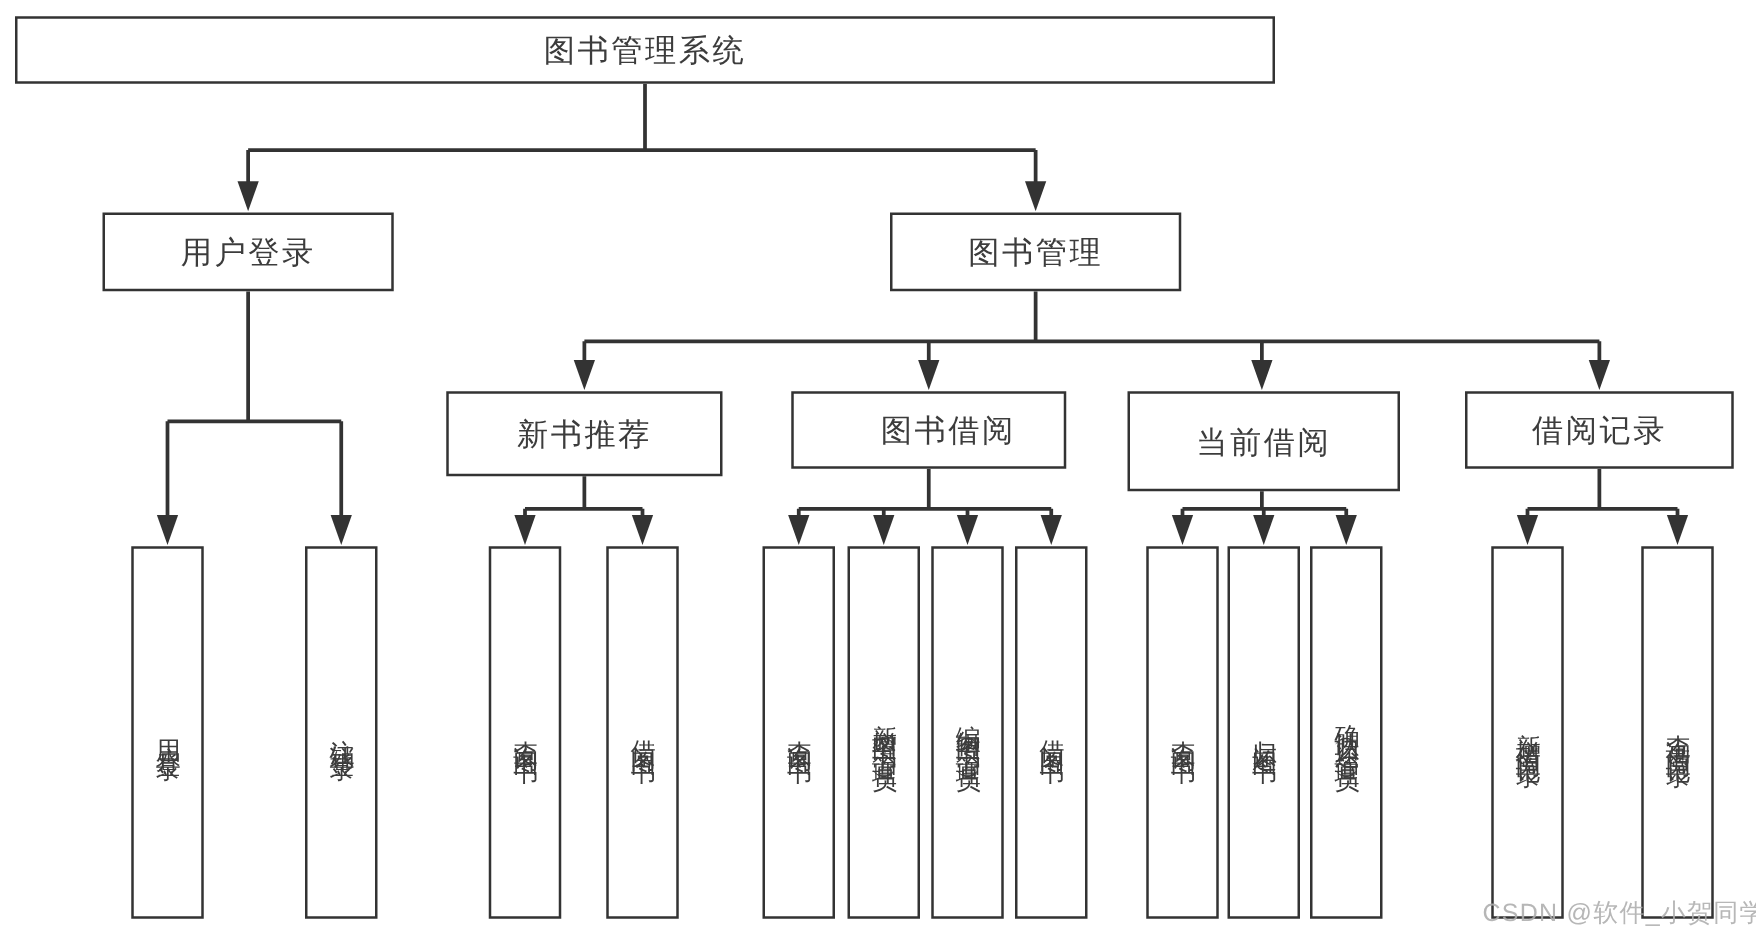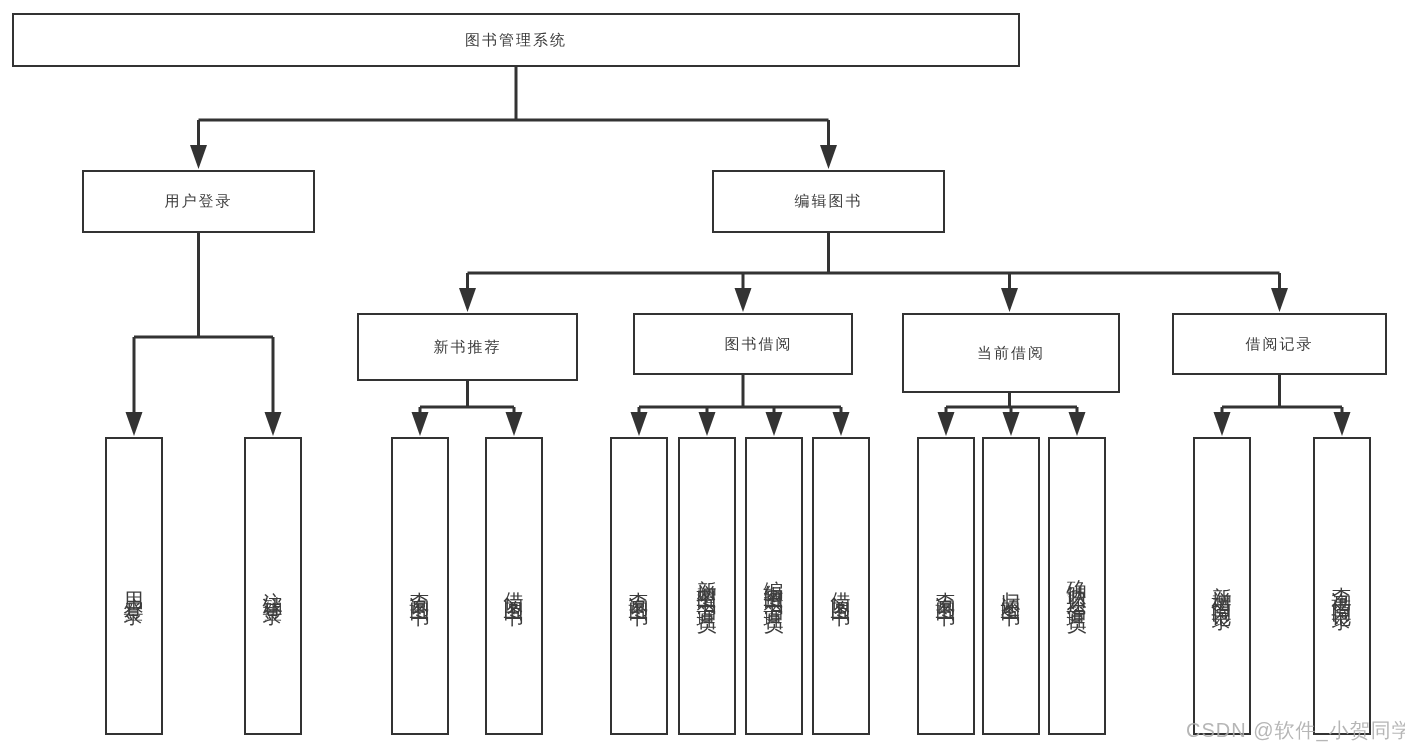--- a/index.html
+++ b/index.html
@@ -7,21 +7,21 @@
     position:relative;width:1405px;height:747px;background:#ffffff;overflow:hidden;
     font-family:"Liberation Sans","DejaVu Sans",sans-serif;
   }
   #wires{position:absolute;left:0;top:0;z-index:1;}
   .node{
     position:absolute;box-sizing:border-box;background:#ffffff;
     border:2.5px solid #333333;z-index:2;
     display:flex;align-items:center;justify-content:center;
     color:#3c3c3c;
   }
-  .hlabel{font-size:15px;letter-spacing:2px;white-space:nowrap;}
+  .hlabel{font-size:25px;letter-spacing:2px;white-space:nowrap;}
   .leaf{top:437px;width:58px;height:298px;}
   .vlabel{
     writing-mode:vertical-rl;text-orientation:mixed;
     font-size:20px;letter-spacing:5px;line-height:1;white-space:nowrap;
   }
   
   .n-root{left:12px;top:13px;width:1008px;height:54px;}
   .n-login{left:82px;top:170px;width:233px;height:63px;}
   .n-mgmt{left:712px;top:170px;width:233px;height:63px;}
   .n-newbook{left:357px;top:313px;width:221px;height:68px;}
@@ -123,21 +123,21 @@
   </svg>
 
   <div class="node n-root">
     <span class="hlabel">图书管理系统</span>
   </div>
 
   <div class="node n-login">
     <span class="hlabel">用户登录</span>
   </div>
   <div class="node n-mgmt">
-    <span class="hlabel">编辑图书</span>
+    <span class="hlabel">图书管理</span>
   </div>
 
   <div class="node n-newbook">
     <span class="hlabel">新书推荐</span>
   </div>
   <div class="node n-borrow">
     <span class="hlabel">图书借阅</span>
   </div>
   <div class="node n-current">
     <span class="hlabel">当前借阅</span>

